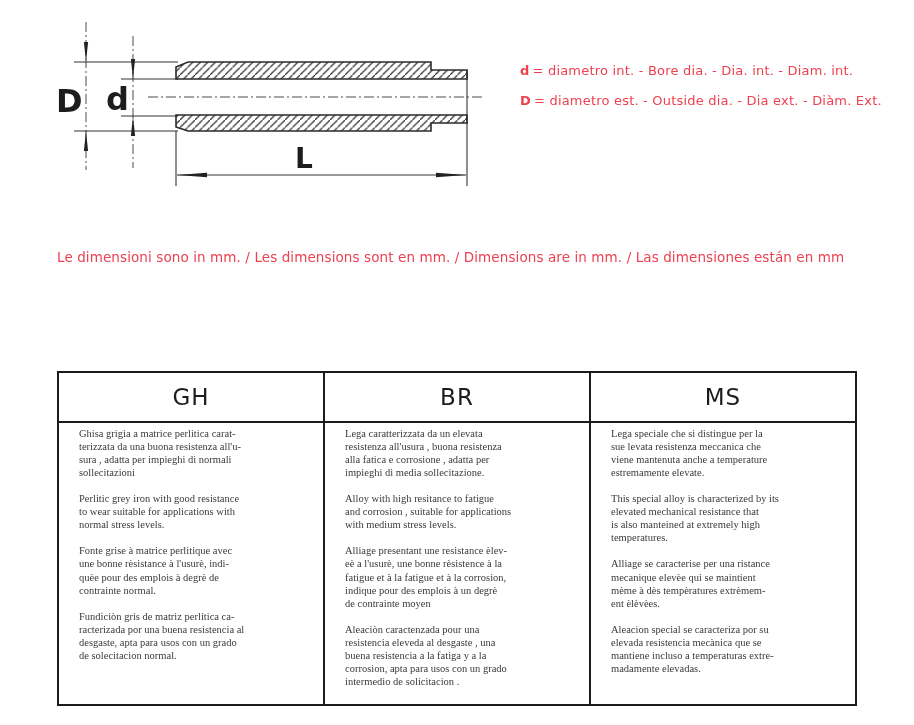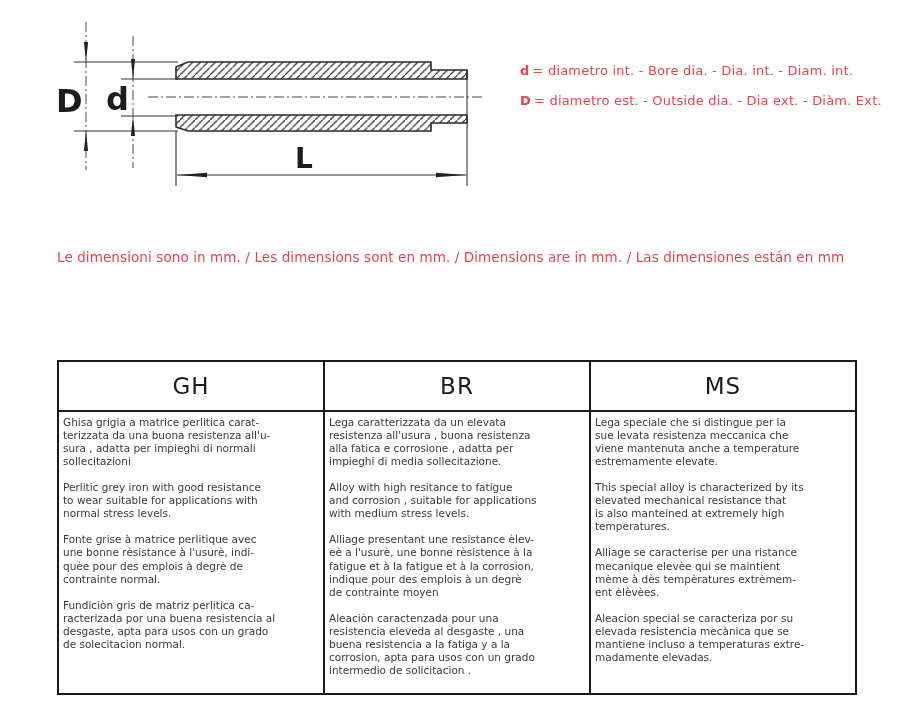--- a/index.html
+++ b/index.html
@@ -10,28 +10,29 @@
   
   #drawing-svg{position:absolute;left:40px;top:5px;}
   .dim-label{font-family:"DejaVu Sans",sans-serif;font-weight:bold;fill:#1d1d1d;}
   
   #legend{position:absolute;left:487px;top:56px;}
   .legend-row{font-size:13px;line-height:29.5px;letter-spacing:.2px;white-space:nowrap;}
   .legend-sym{font-weight:bold;margin-right:3px;}
   
   #note{position:absolute;left:57px;top:229px;font-size:13.5px;letter-spacing:.1px;white-space:nowrap;margin-top:20px;}
   
-  #materials{position:absolute;left:57px;top:360px;width:800px;border-collapse:collapse;table-layout:fixed;}
+  #materials{position:absolute;left:57px;top:371px;width:800px;border-collapse:collapse;table-layout:fixed;}
   #materials th{
     border:2px solid #1b1b1b;height:46px;font-size:23px;font-weight:500;
     letter-spacing:1px;color:#1c1c1c;text-align:center;vertical-align:middle;
   }
   #materials td{
     border:2px solid #1b1b1b;vertical-align:top;height:273px;
-    padding:4px 3px 4px 4px;
+    padding:4px 3px 4px 20px;
+    font-family:Liberation Serif, serif;
   }
   .cellbody{
     font-size:10.5px;line-height:13.05px;color:#3a3a3a;
     white-space:pre-line;letter-spacing:0;
   }
 </style>
 </head>
 <body>
 
 <div id="page">

